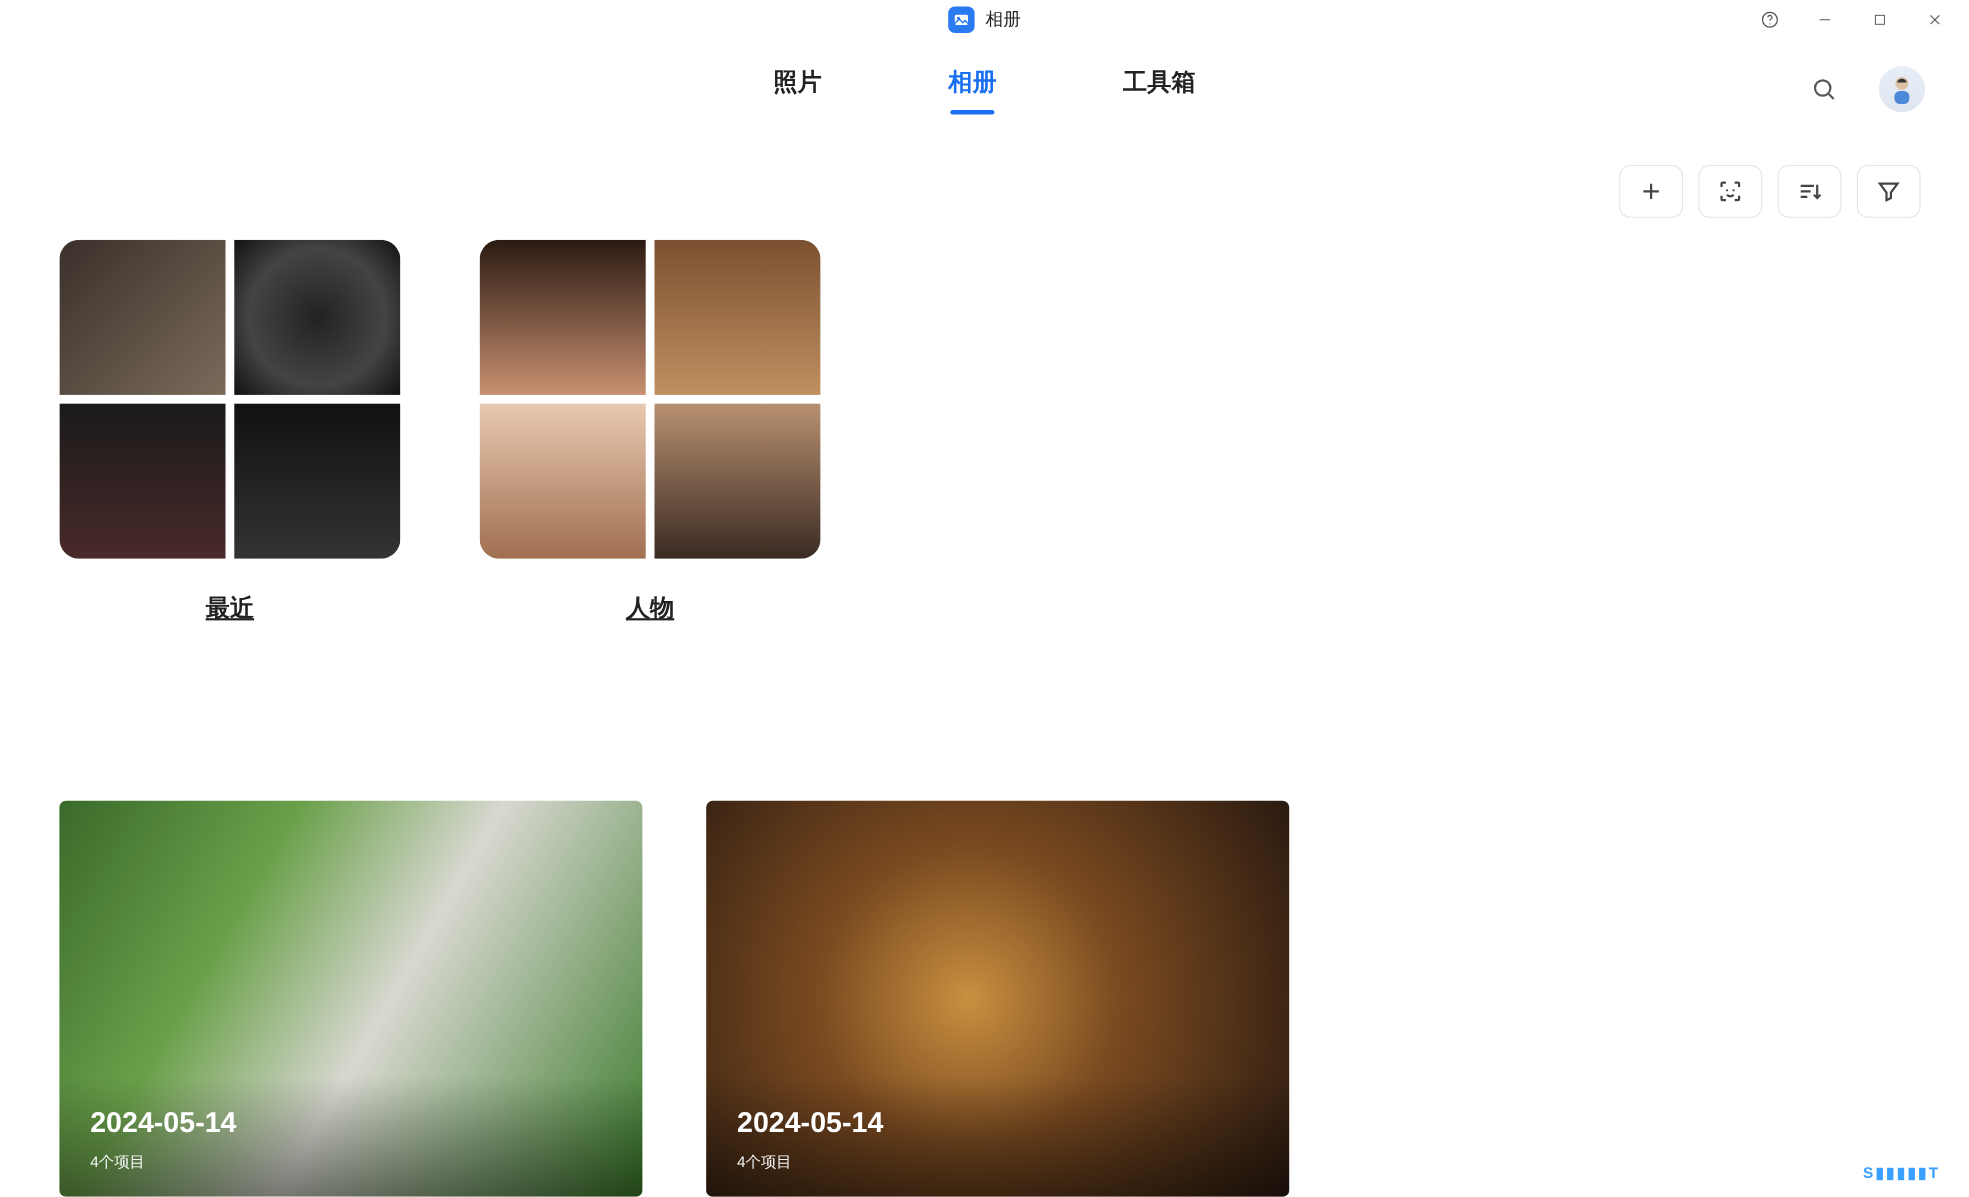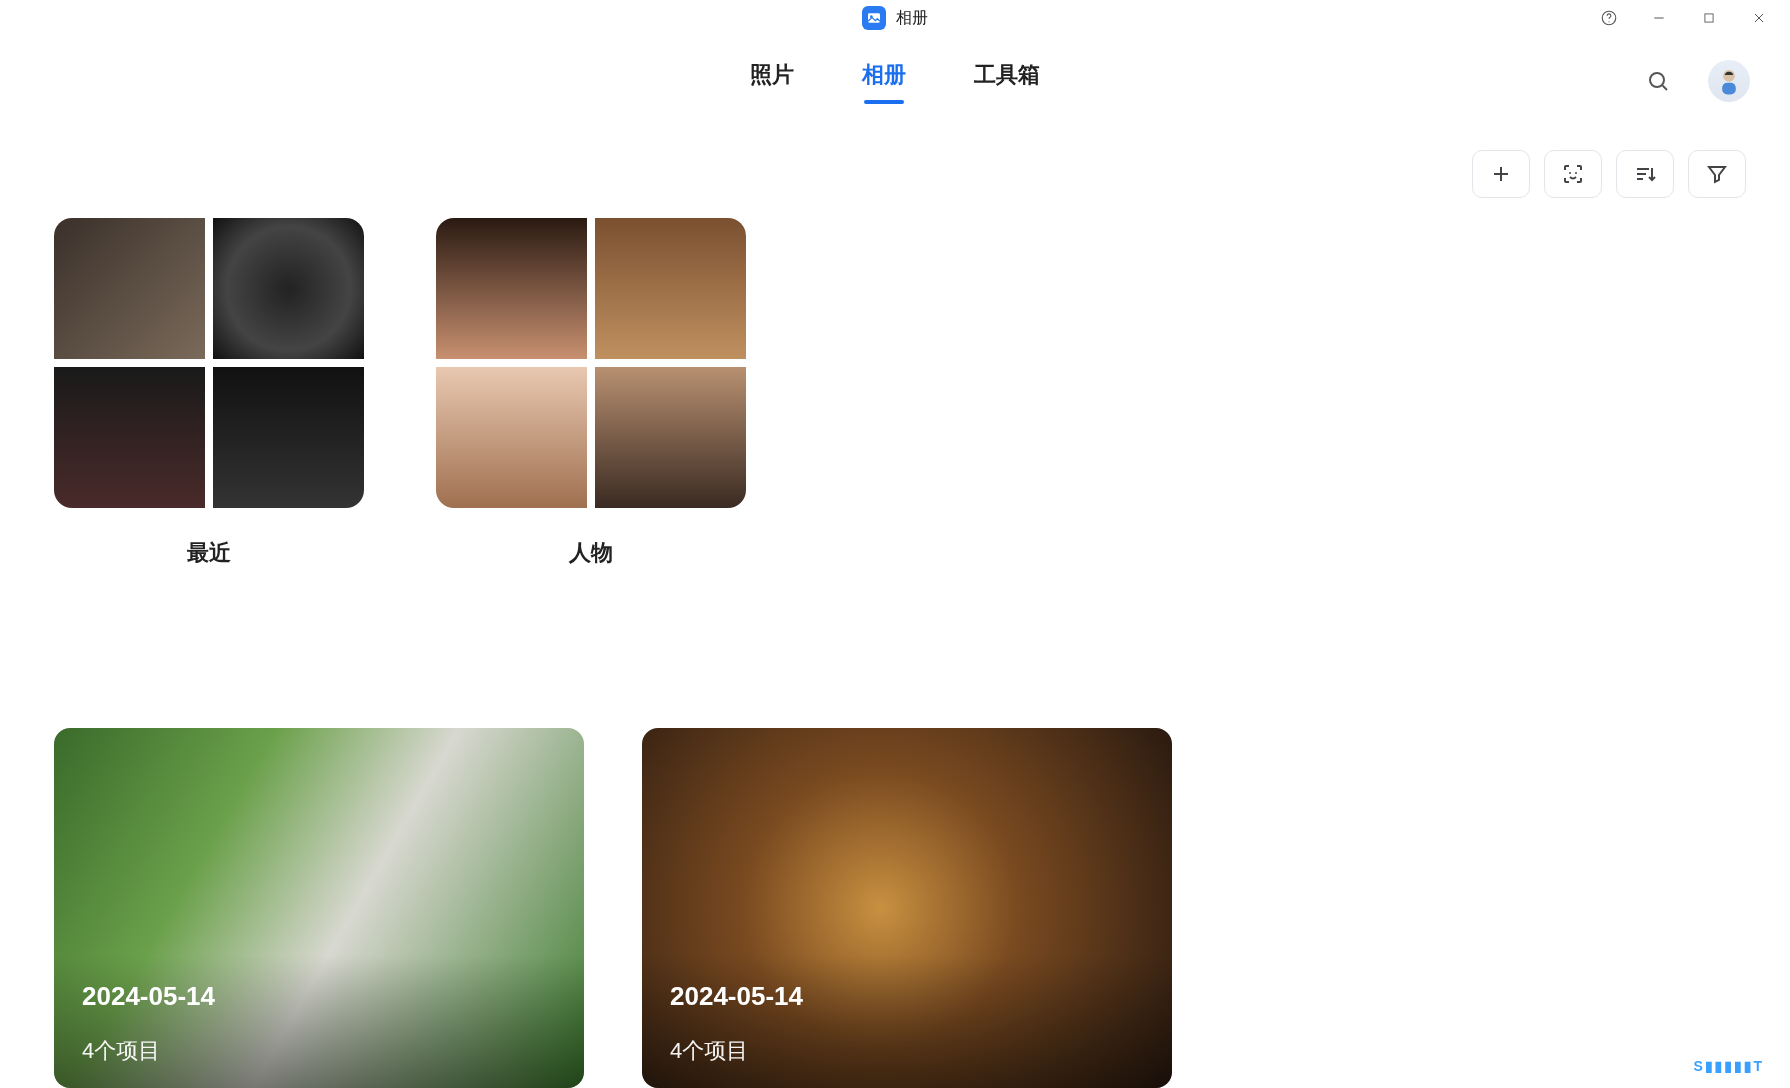--- a/index.html
+++ b/index.html
@@ -8,35 +8,35 @@
   .titlebar { height: 36px; display: flex; align-items: center; justify-content: space-between; padding: 0 8px 0 0; }
   .titlebar .center { position: absolute; left: 50%; transform: translateX(-50%); display: flex; align-items: center; gap: 10px; }
   .app-icon { width: 24px; height: 24px; background: #2a7af2; border-radius: 6px; display: flex; align-items: center; justify-content: center; }
   .app-icon svg { width: 16px; height: 16px; }
   .titlebar .center .title { font-size: 16px; color: #222; }
   .winbtns { display: flex; align-items: center; gap: 4px; }
   .winbtn { width: 46px; height: 32px; display: flex; align-items: center; justify-content: center; color: #555; }
   .winbtn svg { stroke: #555; stroke-width: 1.5; fill: none; }
   
   .header { height: 90px; display: flex; align-items: center; justify-content: center; position: relative; }
-  .tabs { display: flex; gap: 68px; }
+  .tabs { display: flex; gap: 115px; }
   .tab { font-size: 22px; font-weight: 600; color: #222; padding-bottom: 12px; position: relative; cursor: pointer; }
   .tab.active { color: #1a6ff0; }
   .tab.active::after { content: ''; position: absolute; left: 50%; transform: translateX(-50%); bottom: -2px; width: 40px; height: 4px; border-radius: 2px; background: #1a6ff0; }
   .header-right { position: absolute; right: 40px; display: flex; align-items: center; gap: 36px; }
   .search-btn { width: 28px; height: 28px; display:flex; align-items:center; justify-content:center; cursor:pointer; }
   .search-btn svg { stroke:#555; stroke-width:2; fill:none; width:24px; height:24px; }
   .avatar { width: 42px; height: 42px; border-radius: 50%; background: linear-gradient(#e8eef7,#dfe6f0); display:flex; align-items:center; justify-content:center; overflow:hidden; }
   .avatar svg { width: 34px; height: 34px; }
   
   .toolbar { display:flex; justify-content:flex-end; padding: 24px 44px 20px 0; gap: 14px; }
   .toolbtn { width: 58px; height: 48px; border: 1px solid #e2e5ea; border-radius: 10px; display:flex; align-items:center; justify-content:center; cursor:pointer; }
   .toolbtn svg { stroke:#444; stroke-width:2; fill:none; width:24px; height:24px; }
   
-  .content { padding: 0 54px; }
+  .content { padding: 0 54px; text-decoration: underline; }
   .categories { display:flex; gap:72px; }
   .cat { width: 310px; }
   .cat-grid { width: 310px; height: 290px; display:grid; grid-template-columns:1fr 1fr; grid-template-rows:1fr 1fr; gap:8px; border-radius:18px; overflow:hidden; }
   .cell { background:#ccc; }
   
   .c-recent-1{background:linear-gradient(135deg,#3a302a,#7a6a5a);}
   .c-recent-2{background:radial-gradient(circle at 50% 50%,#222 0%,#444 60%,#111 100%);}
   .c-recent-3{background:linear-gradient(#1a1a1a,#4a2a2a);}
   .c-recent-4{background:linear-gradient(#111,#333);}
   .c-people-1{background:linear-gradient(#2a1a12,#c89070);}
@@ -45,26 +45,26 @@
   .c-people-4{background:linear-gradient(#b89070,#3a2a22);}
   .c-foot-1{background:radial-gradient(circle at 50% 50%,#222 0%,#444 60%,#111 100%);}
   .c-foot-2{background:linear-gradient(#222,#999);}
   .c-foot-3{background:linear-gradient(#111,#333);}
   .c-foot-4{background:linear-gradient(#4a3a30,#8a7a6a);}
   .video-ph { width: 310px; height: 290px; display:flex; align-items:center; justify-content:center; }
   .video-ph svg { width: 100px; height: 100px; }
   .cat-label { text-align:center; font-size:22px; font-weight:600; margin-top:30px; color:#222; }
   
   .user-albums { display:flex; gap:58px; margin-top:160px; }
-  .album-card { width: 530px; height: 360px; border-radius:16px; overflow:hidden; position:relative; background:#888; cursor:pointer; }
+  .album-card { width: 530px; height: 360px; border-radius:6px; overflow:hidden; position:relative; background:#888; cursor:pointer; }
   .album-card.dog { background: linear-gradient(120deg,#3a6a2a 0%, #6aa04a 30%, #d8d8d0 55%, #3a7a2a 100%); }
   .album-card.cat { background: radial-gradient(circle at 45% 50%, #c89040 0%, #7a4a20 40%, #2a1a10 100%); }
   .album-card .overlay { position:absolute; left:0; right:0; bottom:0; padding:26px 28px 22px; background:linear-gradient(transparent, rgba(0,0,0,0.45)); color:#fff; }
   .album-card .overlay .title { font-size:26px; font-weight:700; }
-  .album-card .overlay .subtitle { font-size:22px; margin-top:24px; opacity:0.95; }
+  .album-card .overlay .subtitle { font-size:14px; margin-top:12px; opacity:0.95; }
   .watermark { position:absolute; right:26px; bottom:14px; color:#2596ff; font-weight:700; letter-spacing:2px; font-size:14px; opacity:0.9; }
 </style>
 </head>
 <body>
 
 <div class="titlebar">
   <div></div>
   <div class="center">
     <span class="app-icon">
       <svg viewBox="0 0 24 24">

